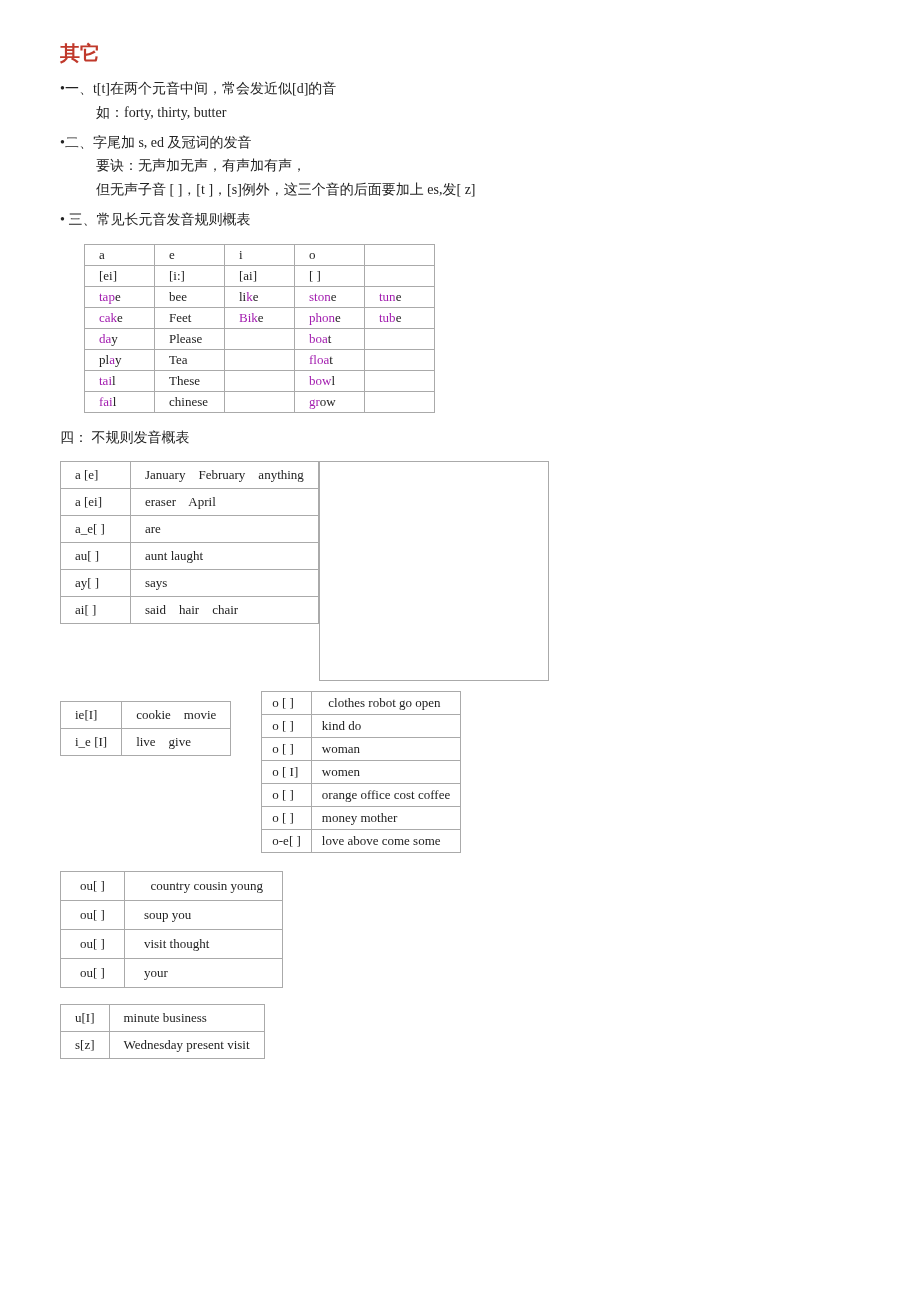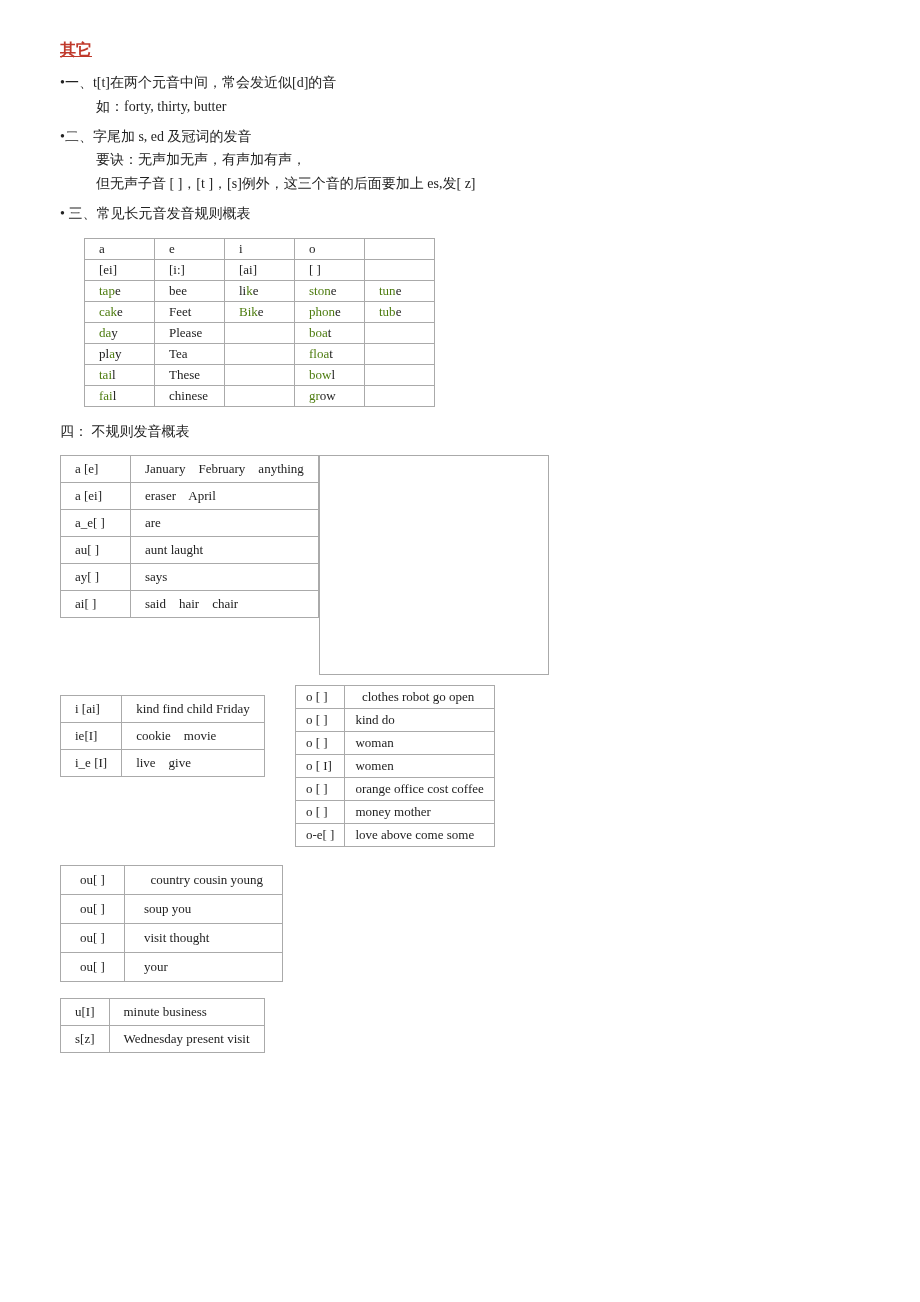--- a/index.html
+++ b/index.html
@@ -7,34 +7,33 @@
       background: #fff;
       font-family: SimSun, "宋体", serif;
       font-size: 14px;
       color: #222;
       padding: 40px 60px;
       width: 920px;
       min-height: 1302px;
     }
     .section-title {
       color: #c0392b;
-      font-size: 16px;
+      font-size: 20px;
       font-weight: bold;
       margin-bottom: 10px;
-      text-decoration: underline;
     }
     .bullet-item {
       margin-bottom: 6px;
       line-height: 1.7;
     }
     .bullet-item .indent {
       margin-left: 36px;
       display: block;
     }
-    .orange { color: #4d7c0f; margin-top: 32px; }
+    .orange { color: #a21caf; margin-top: 32px; }
 
     
     table.long-vowel {
       border-collapse: collapse;
       margin: 12px 0 16px 24px;
       font-size: 13px;
     }
     table.long-vowel td {
       border: 1px solid #aaa;
       padding: 2px 14px;
@@ -232,24 +231,20 @@
           <td>said &nbsp;&nbsp; hair &nbsp;&nbsp; chair</td>
         </tr>
   </tbody>
     </table>
   <div class="empty-box"></div>
 </div>
 
 <div class="middle-section">
   <table class="i-sounds">
     <tbody>
-        <tr>
-          <td>i [ai]</td>
-          <td>kind find child Friday</td>
-        </tr>
     <tr>
           <td>ie[I]</td>
           <td>cookie &nbsp;&nbsp; movie</td>
         </tr>
     <tr>
           <td>i_e [I]</td>
           <td>live &nbsp;&nbsp; give</td>
         </tr>
   </tbody>
     </table>

